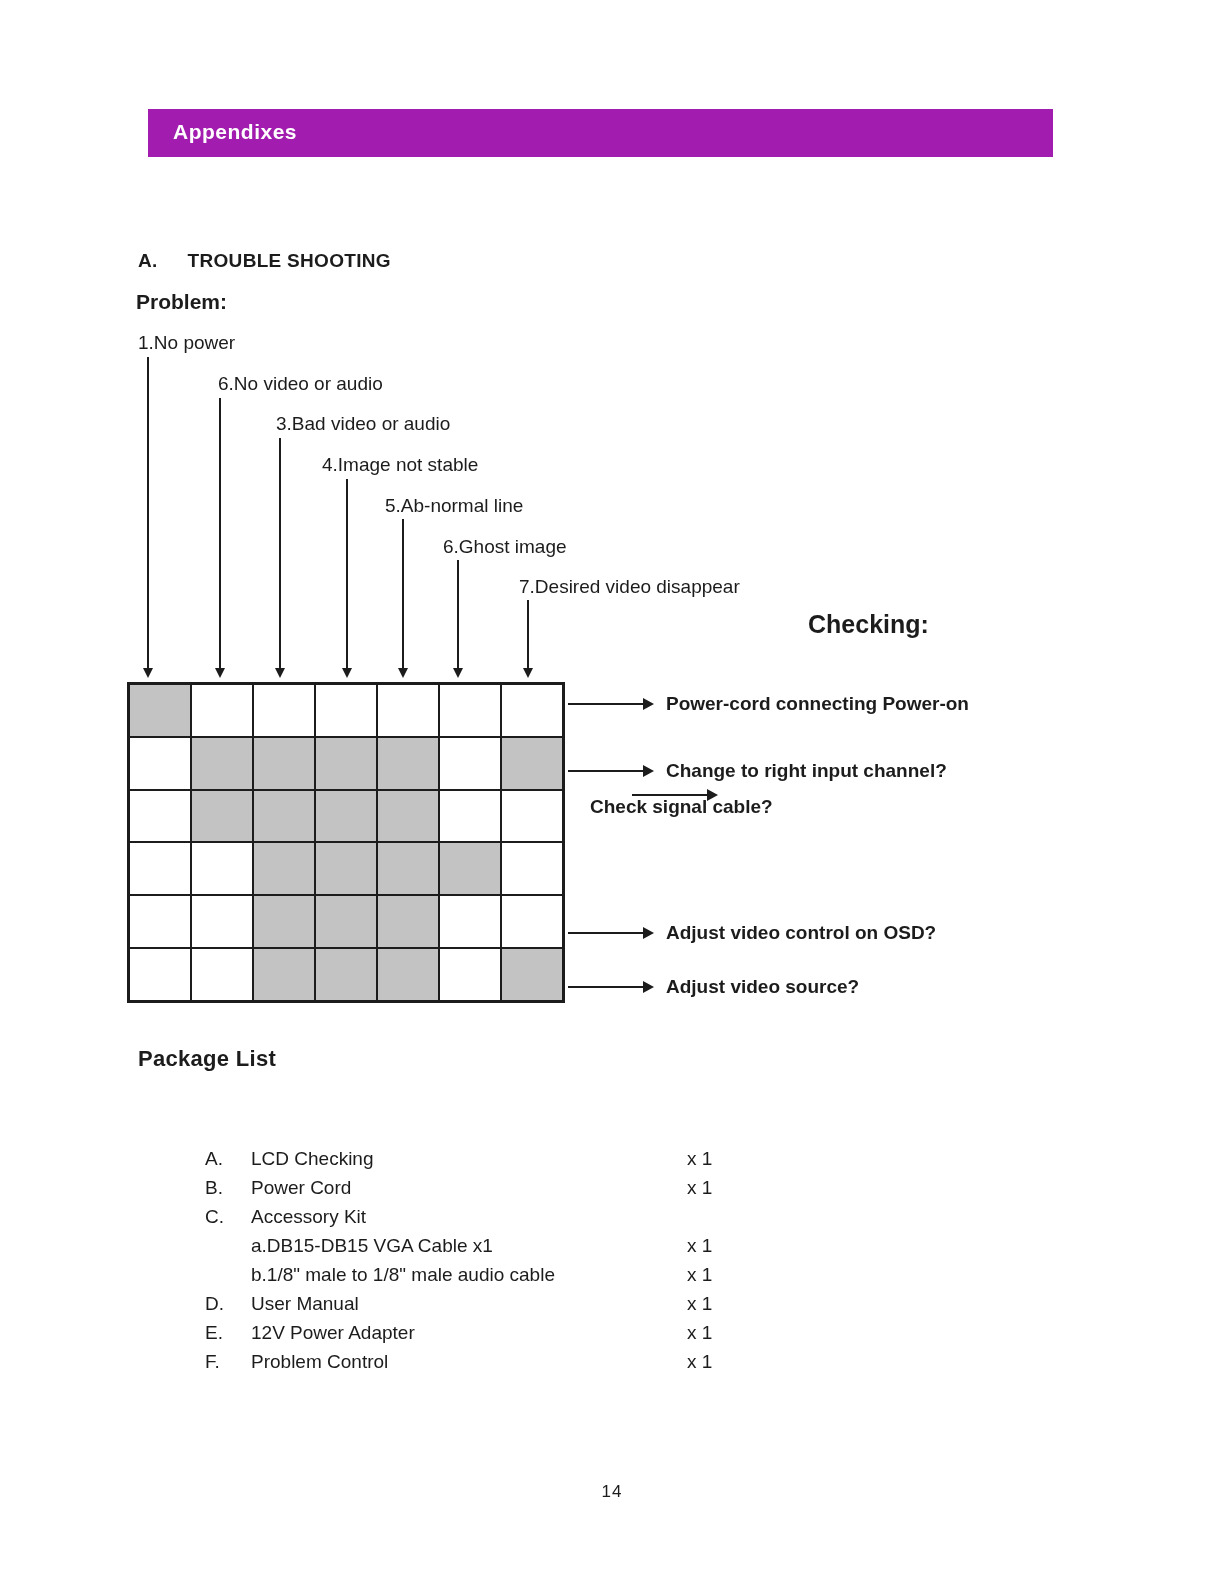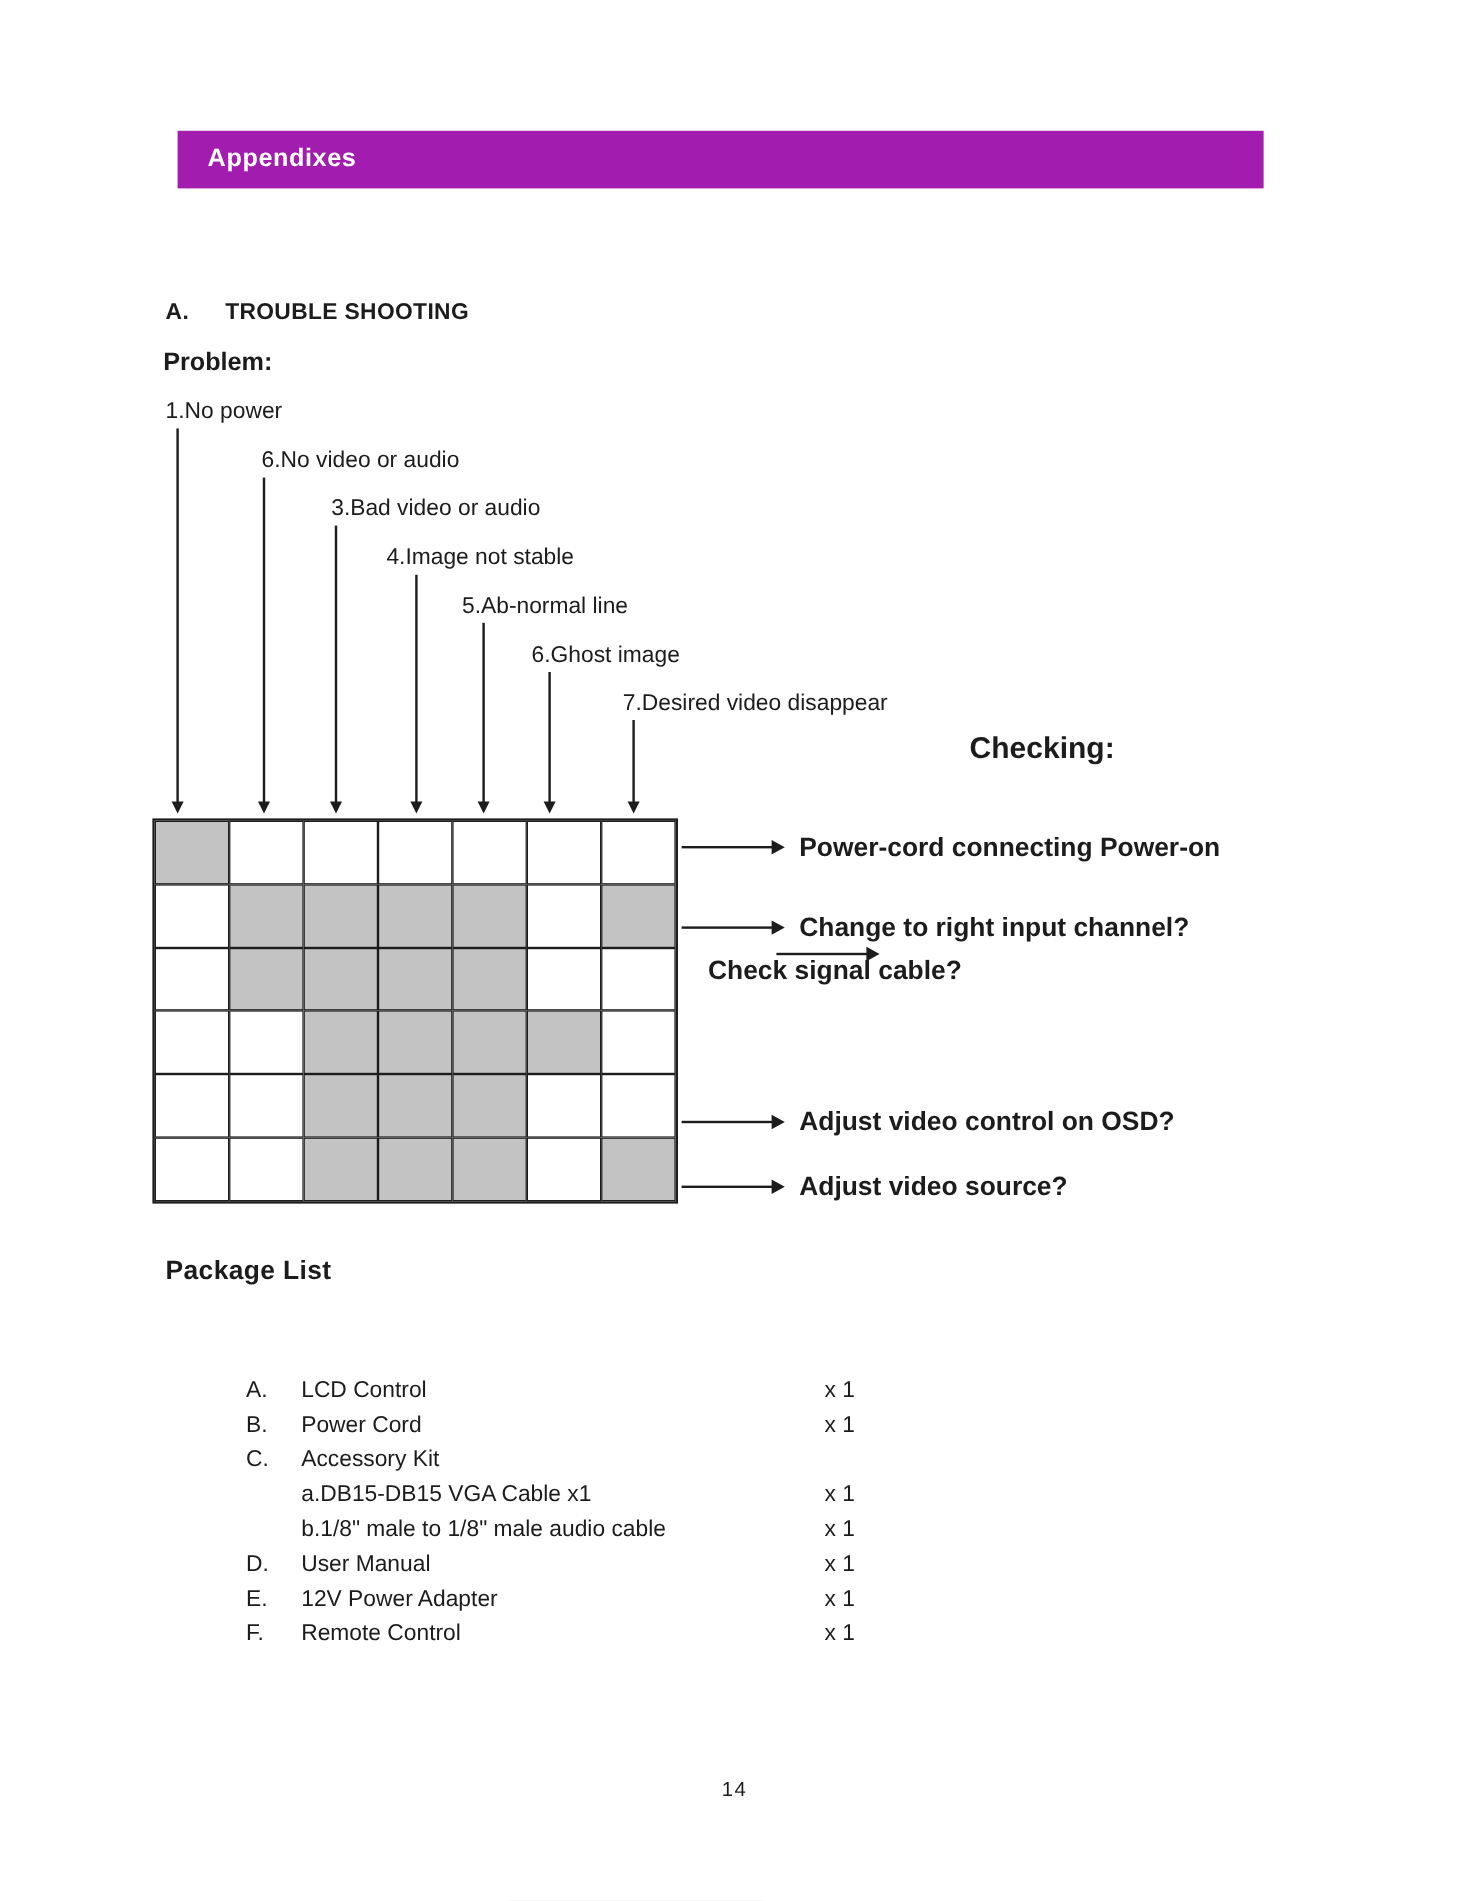--- a/index.html
+++ b/index.html
@@ -90,21 +90,21 @@
   }
   .h-arrow {
     position:relative; width:76px; height:2px;
     background:#1c1c1c; flex:none;
   }
   .h-arrow::after {
     content:""; position:absolute; right:-10px; top:-5px;
     border-top:6px solid transparent; border-bottom:6px solid transparent;
     border-left:11px solid #1c1c1c;
   }
-  .check-text { margin-left:22px; font-size:22px; font-weight:bold; }
+  .check-text { margin-left:22px; font-size:19px; font-weight:bold; }
   .c0 { top:693px; } .c1 { top:760px; } .c2 { top:794px;flex-direction:column; }
   .c3 { top:868px; } .c4 { top:922px;align-items:center; } .c5 { top:976px; }
 
   
   .package-list {
     position:absolute; left:205px; top:1144px; width:530px;
     font-size:19px;
   }
   .pkg-row { display:flex; height:29px; align-items:center; }
   .pkg-letter { width:46px; flex:none; }
@@ -214,21 +214,21 @@
   <div class="check-item c5">
     <span class="h-arrow"></span>
     <span class="check-text">Adjust video source?</span>
   </div>
 
   <div class="package-title">Package List</div>
 
   <div class="package-list">
     <div class="pkg-row">
       <span class="pkg-letter">A.</span>
-      <span class="pkg-name">LCD Control</span>
+      <span class="pkg-name">LCD Checking</span>
       <span class="pkg-qty">x 1</span>
     </div>
     <div class="pkg-row">
       <span class="pkg-letter">B.</span>
       <span class="pkg-name">Power Cord</span>
       <span class="pkg-qty">x 1</span>
     </div>
     <div class="pkg-row">
       <span class="pkg-letter">C.</span>
       <span class="pkg-name">Accessory Kit</span>
@@ -249,20 +249,20 @@
       <span class="pkg-name">User Manual</span>
       <span class="pkg-qty">x 1</span>
     </div>
     <div class="pkg-row">
       <span class="pkg-letter">E.</span>
       <span class="pkg-name">12V Power Adapter</span>
       <span class="pkg-qty">x 1</span>
     </div>
     <div class="pkg-row">
       <span class="pkg-letter">F.</span>
-      <span class="pkg-name">Remote Control</span>
+      <span class="pkg-name">Problem Control</span>
       <span class="pkg-qty">x 1</span>
     </div>
   </div>
 
   <div class="page-number">14</div>
 
 </div>
 
 </body></html>

